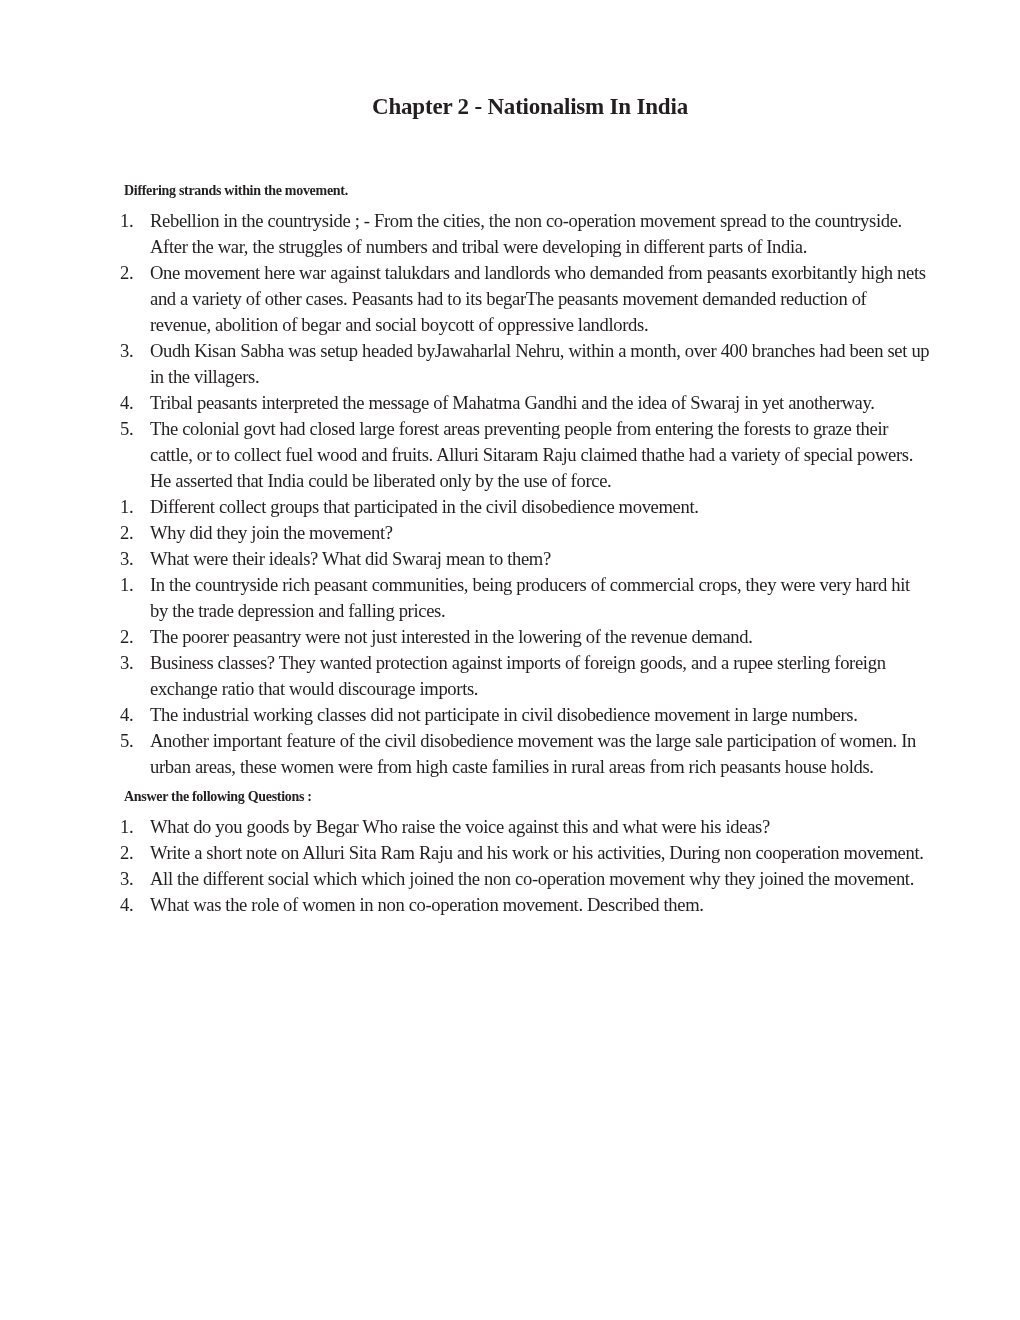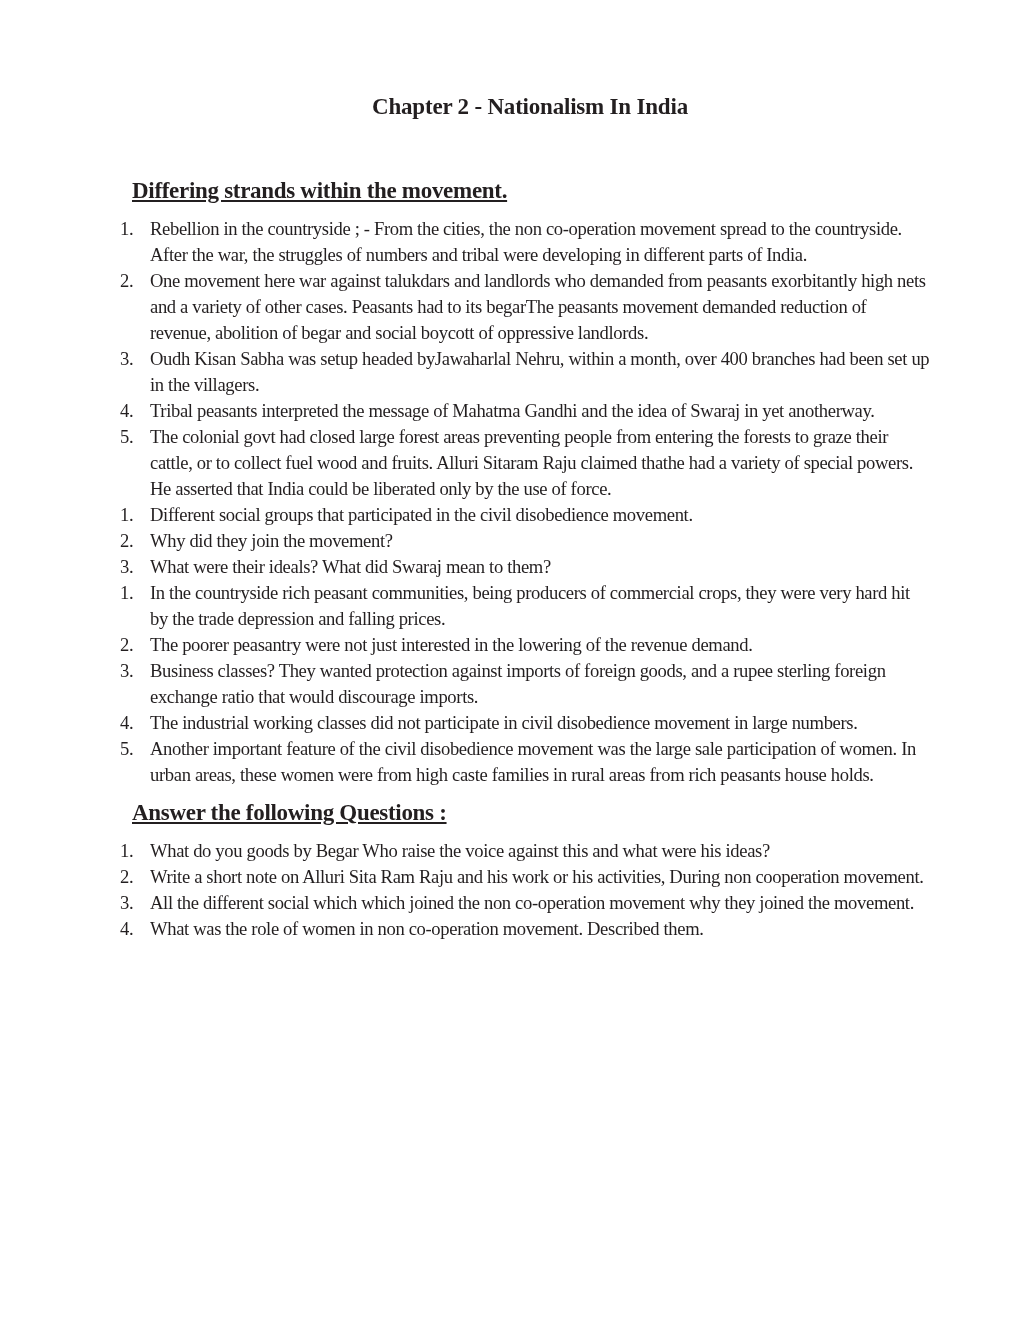--- a/index.html
+++ b/index.html
@@ -1,21 +1,21 @@
 <!DOCTYPE html>
 <html><head>
 <meta charset="utf-8">
 <style>
   html, body { margin: 0; padding: 0; background: #ffffff; }
   body { width: 1020px; height: 1320px; position: relative; overflow: hidden;
          font-family: "Liberation Serif", "DejaVu Serif", serif; color: #231f20; }
   .page { position: absolute; left: 120px; top: 92px; width: 810px; }
   .title { text-align: center; font-weight: bold; font-size: 23px; line-height: 30px;
            margin: 0 0 56px 0; padding-left: 10px; letter-spacing: -0.2px; }
-  .heading { font-weight: bold; font-size: 23px; line-height: 26px; margin: 12px; letter-spacing: -0.3px; text-decoration: underline; }
+  .heading { font-weight: bold; font-size: 14px; line-height: 26px; margin: 4px; letter-spacing: -0.3px; }
   ol.items { list-style: none; margin: 0; padding: 0; }
   ol.items li { position: relative; padding-left: 30px; font-size: 18.6px; line-height: 26px;
                 letter-spacing: -0.35px; margin: 0; }
   ol.items li .num { position: absolute; left: 0; top: 0; }
   ol.items li .txt { display: block; }
 </style>
 </head>
 <body>
 
 <div class="page">
@@ -44,21 +44,21 @@
           <span class="num">5.</span>
           <span class="txt">The colonial govt had closed large forest areas preventing people from entering the forests to graze their cattle, or to collect fuel wood and fruits. Alluri Sitaram Raju claimed thathe had a variety of special powers. He asserted that India could be liberated only by the use of force.</span>
         </li>
     </ol>
   </section>
 
   <section>
     <ol class="items">
       <li>
           <span class="num">1.</span>
-          <span class="txt">Different social groups that participated in the civil disobedience movement.</span>
+          <span class="txt">Different collect groups that participated in the civil disobedience movement.</span>
         </li>
       <li>
           <span class="num">2.</span>
           <span class="txt">Why did they join the movement?</span>
         </li>
       <li>
           <span class="num">3.</span>
           <span class="txt">What were their ideals? What did Swaraj mean to them?</span>
         </li>
       <li>

